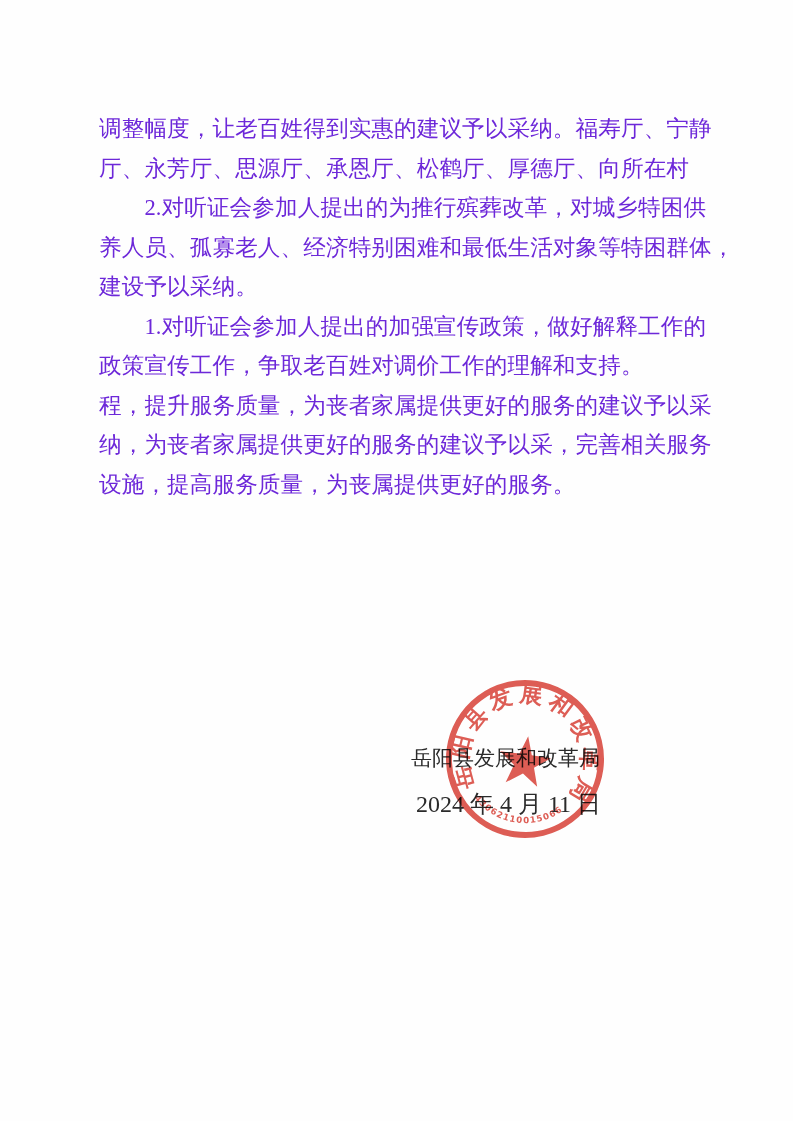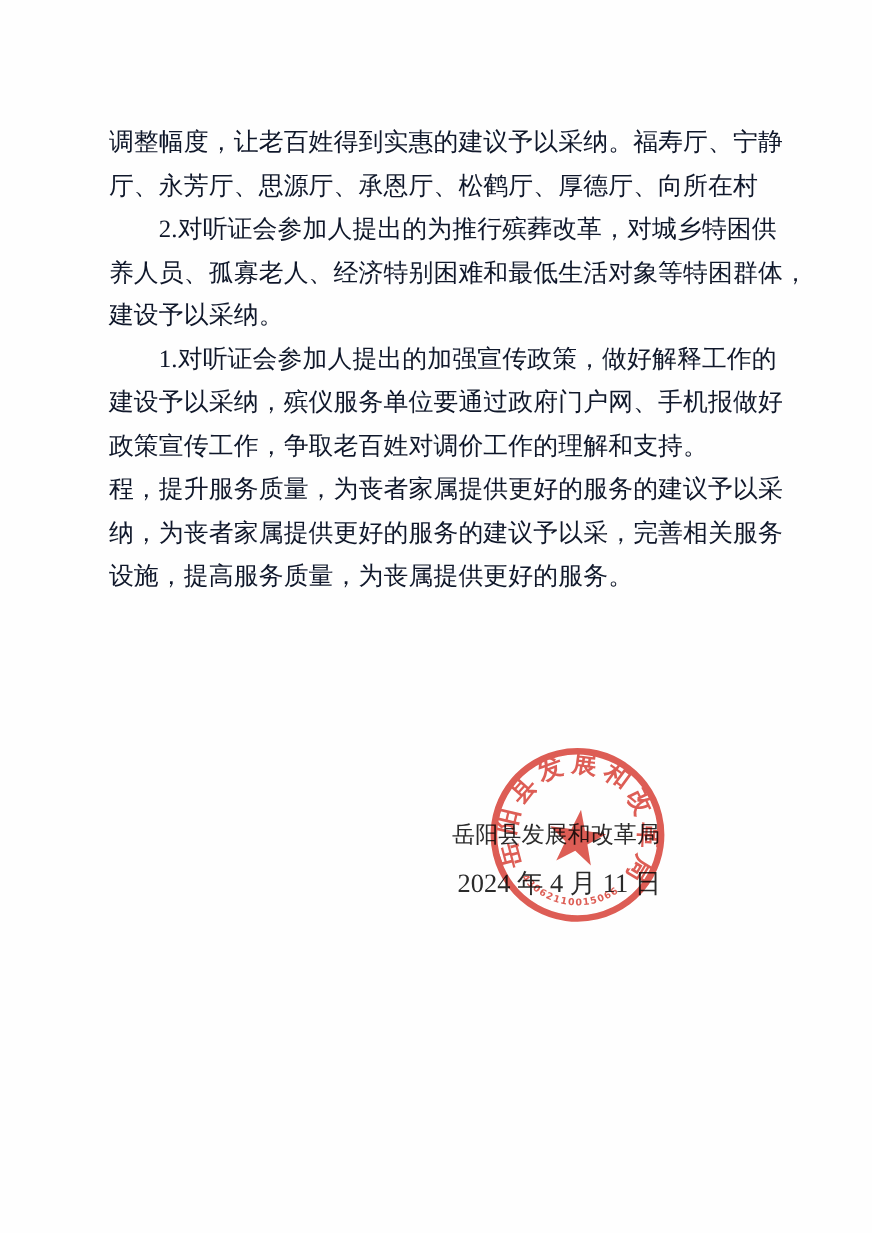--- a/index.html
+++ b/index.html
@@ -11,21 +11,21 @@
   .page {
     position: relative;
     width: 793px; height: 1121px;
     background: #fefefe;
     overflow: hidden;
   }
   .doc-body {
     position: absolute;
     left: 99px; top: 109px;
     width: 622px;
-    color: #0f172a;
+    color: #6d28d9;
   }
   .body-line {
     font-size: 22.6px;
     line-height: 39.55px;
     height: 39.55px;
     white-space: pre;
     letter-spacing: 0.1px;
   }
   .signature {
     position: absolute;
@@ -75,21 +75,20 @@
 
 <div class="page">
 
   <div class="doc-body">
     <div class="body-line">调整幅度，让老百姓得到实惠的建议予以采纳。福寿厅、宁静</div>
     <div class="body-line">厅、永芳厅、思源厅、承恩厅、松鹤厅、厚德厅、向所在村</div>
     <div class="body-line">　　2.对听证会参加人提出的为推行殡葬改革，对城乡特困供</div>
     <div class="body-line">养人员、孤寡老人、经济特别困难和最低生活对象等特困群体，</div>
     <div class="body-line">建设予以采纳。</div>
     <div class="body-line">　　1.对听证会参加人提出的加强宣传政策，做好解释工作的</div>
-    <div class="body-line">建设予以采纳，殡仪服务单位要通过政府门户网、手机报做好</div>
     <div class="body-line">政策宣传工作，争取老百姓对调价工作的理解和支持。</div>
     <div class="body-line">程，提升服务质量，为丧者家属提供更好的服务的建议予以采</div>
     <div class="body-line">纳，为丧者家属提供更好的服务的建议予以采，完善相关服务</div>
     <div class="body-line">设施，提高服务质量，为丧属提供更好的服务。</div>
   </div>
 
   <div class="signature">
     <div class="sig-org">岳阳县发展和改革局</div>
     <div class="sig-date">2024 年 4 月 11 日</div>
   </div>

